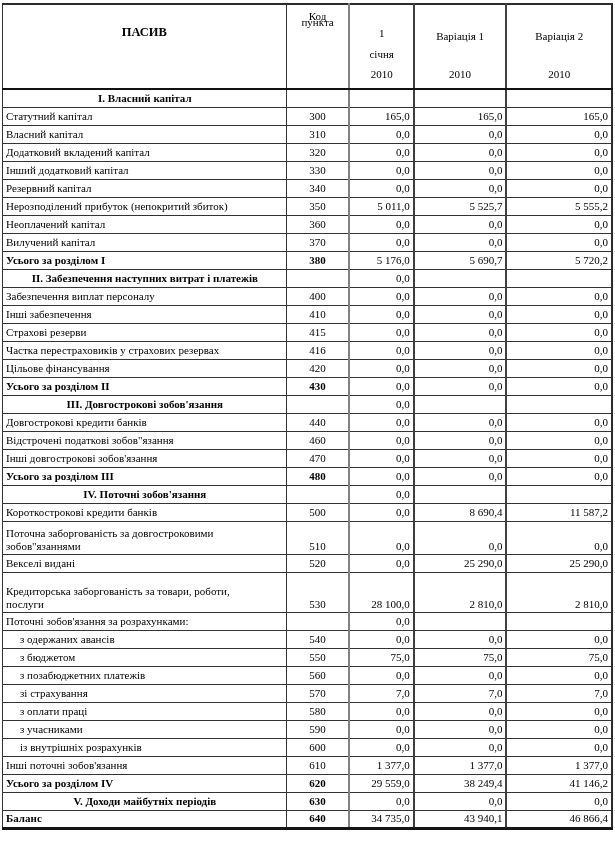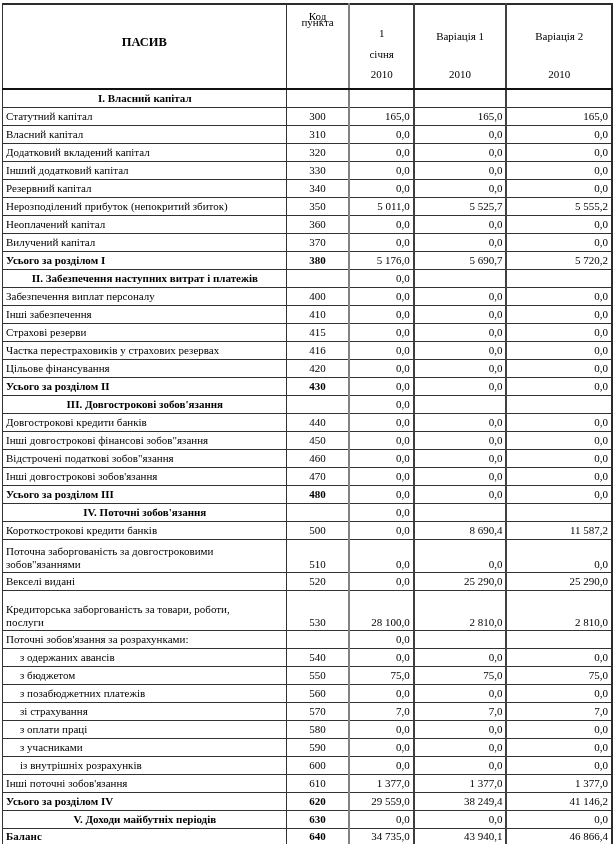--- a/index.html
+++ b/index.html
@@ -47,21 +47,21 @@
     <colgroup>
       <col class="w-name">
         <col class="w-code">
         <col class="w-v1">
         <col class="w-v2">
         <col class="w-v3">
     </colgroup>
     <thead>
       <tr>
         <th class="c-name">
-          <span class="hl" style="top:31px">ПАСИВ</span>
+          <span class="hl" style="top:21px">ПАСИВ</span>
         </th>
         <th class="c-code">
           <span class="hl" style="top:5px">Код</span>
           <span class="hl" style="top:11px">пункта</span>
         </th>
         <th class="c-v1">
           <span class="hl" style="top:22px">1</span>
           <span class="hl" style="top:43px">січня</span>
           <span class="hl" style="top:63px">2010</span>
         </th>
@@ -198,27 +198,20 @@
         <tr class="section">
           <td class="c-name">III. Довгострокові зобов'язання</td>
           <td class="c-code"></td>
           <td class="c-v1">0,0</td>
           <td class="c-v2"></td>
           <td class="c-v3"></td>
         </tr>
         <tr>
           <td class="c-name">Довгострокові кредити банків</td>
           <td class="c-code">440</td>
-          <td class="c-v1">0,0</td>
-          <td class="c-v2">0,0</td>
-          <td class="c-v3">0,0</td>
-        </tr>
-        <tr>
-          <td class="c-name">Інші довгострокові фінансові зобов"язання</td>
-          <td class="c-code">450</td>
           <td class="c-v1">0,0</td>
           <td class="c-v2">0,0</td>
           <td class="c-v3">0,0</td>
         </tr>
         <tr>
           <td class="c-name">Відстрочені податкові зобов"язання</td>
           <td class="c-code">460</td>
           <td class="c-v1">0,0</td>
           <td class="c-v2">0,0</td>
           <td class="c-v3">0,0</td>

